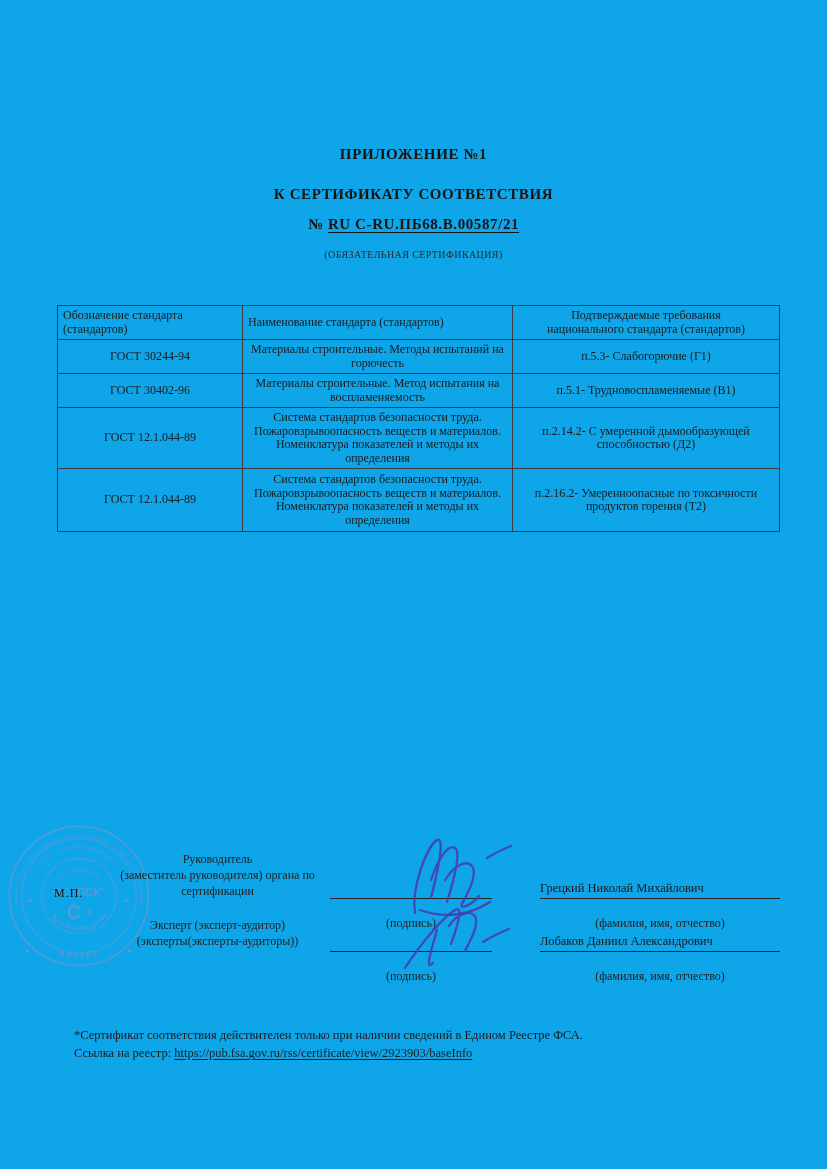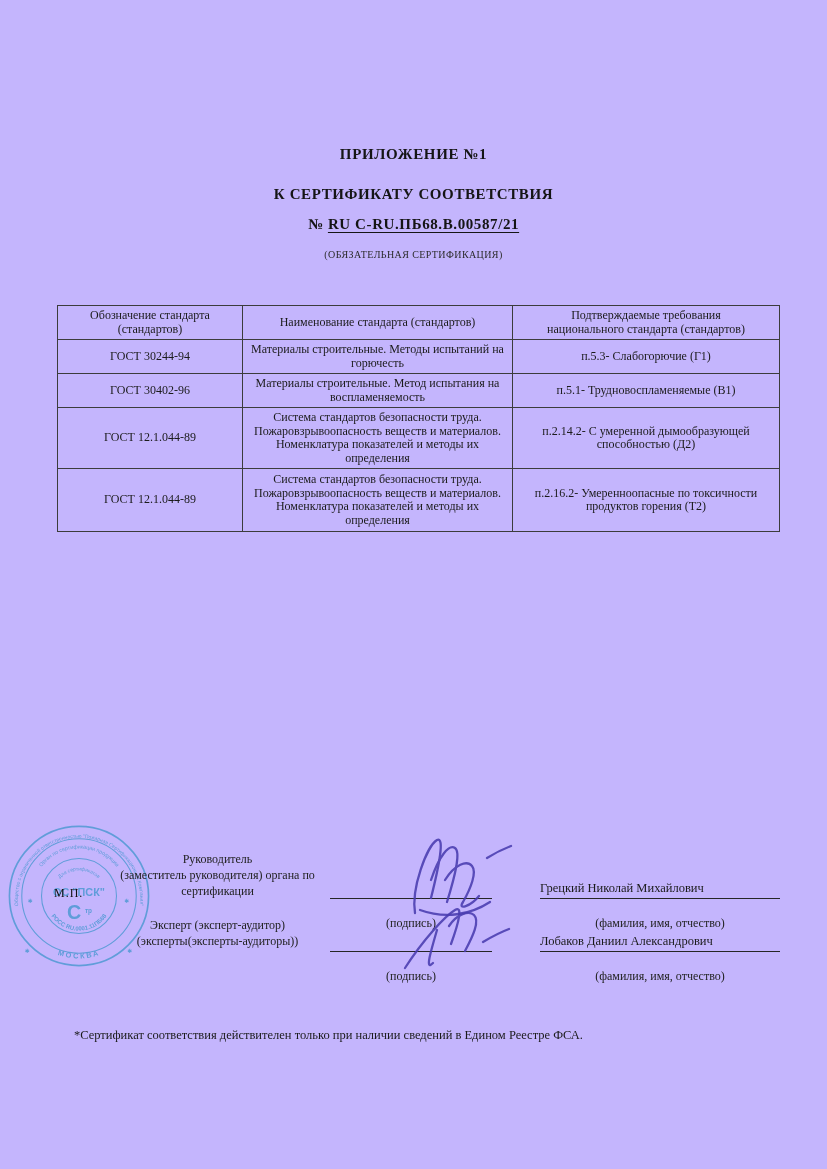--- a/index.html
+++ b/index.html
@@ -1,29 +1,29 @@
 <!DOCTYPE html>
 <html><head>
 <meta charset="utf-8">
 <style>
   * { margin:0; padding:0; box-sizing:border-box; }
   html,body { width:827px; height:1169px; background:#ffffff; overflow:hidden;
               font-family:"Liberation Serif", serif; color:#1d1d1d; }
-  .page { position:relative; width:827px; height:1169px; background:#c4b5fd; }
+  .page { position:relative; width:827px; height:1169px; background:#0ea5e9; }
 
   .center-line { position:absolute; left:0; width:827px; text-align:center; }
   .doc-title { font-weight:bold; font-size:15px; letter-spacing:.6px; color:#151515; }
   .doc-sub   { font-size:10px; letter-spacing:.4px; color:#2b2b2b; }
   .u { text-decoration:underline; text-underline-offset:3px; }
 
   table.std { position:absolute; left:57px; top:305px; width:722px;
               border-collapse:collapse; table-layout:fixed; }
   table.std td, table.std th { border:1px solid #3c3c3c; font-size:12px; line-height:13.5px;
               font-weight:normal; padding:3px 5px; vertical-align:middle; color:#1b1b1b;text-align:center; }
-  table.std th { text-align:center; white-space:pre-line; height:28px; }
+  table.std th { text-align:left; white-space:pre-line; height:28px; }
   .col1 { width:185px; text-align:center; }
   .col2 { width:270px; text-align:center; }
   .col3 { width:267px; text-align:left; vertical-align:top; padding-top:4px; }
   tr.r1 td{ height:33px; } tr.r2 td{ height:32px; } tr.r3 td{ height:57px; } tr.r4 td{ height:63px; }
 
   .abs { position:absolute; }
   .role { width:215px; text-align:center; font-size:12px; line-height:16px;
           white-space:pre-line; color:#222; }
   .sig-line { border-top:1.5px solid #262626; height:0; }
   .caption { text-align:center; font-size:12px; color:#222; padding-top:16px; }
@@ -147,15 +147,16 @@
     <g fill="none" stroke="#4a3db0" stroke-width="2.3" stroke-linecap="round" opacity="0.88">
       <path d="M 30,150 C 48,122 70,98 80,92 C 88,87 84,104 76,126"></path>
       <path d="M 74,108 C 82,96 94,92 99,97 C 105,103 98,118 90,133"></path>
       <path d="M 62,112 C 55,136 50,153 58,145"></path>
       <path d="M 108,124 C 118,118 126,114 134,111"></path>
     </g>
   </svg>
 
   <div class="abs footnote" style="left:74px;top:1026px;width:720px">
     <div>*Сертификат соответствия действителен только при наличии сведений в Едином Реестре ФСА.</div>
+    <div><span>Ссылка на реестр: </span><a class="reg-link" href="#">https://pub.fsa.gov.ru/rss/certificate/view/2923903/baseInfo</a></div>
   </div>
 
 </div>
 
 </body></html>

